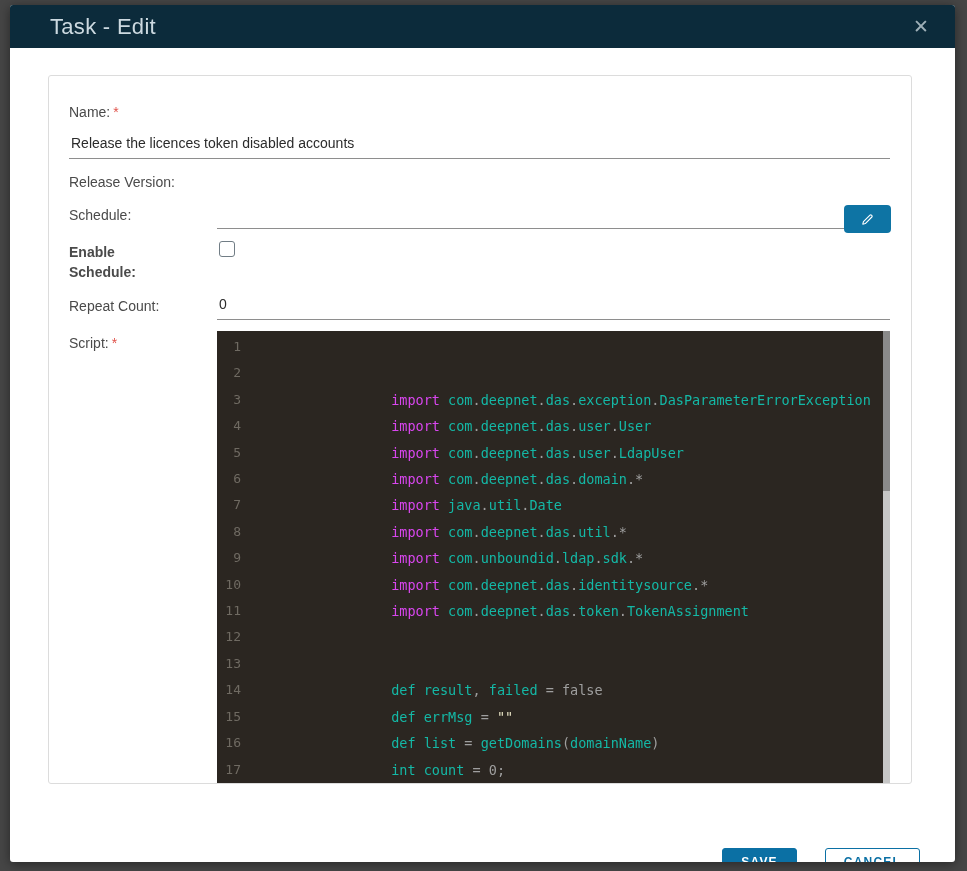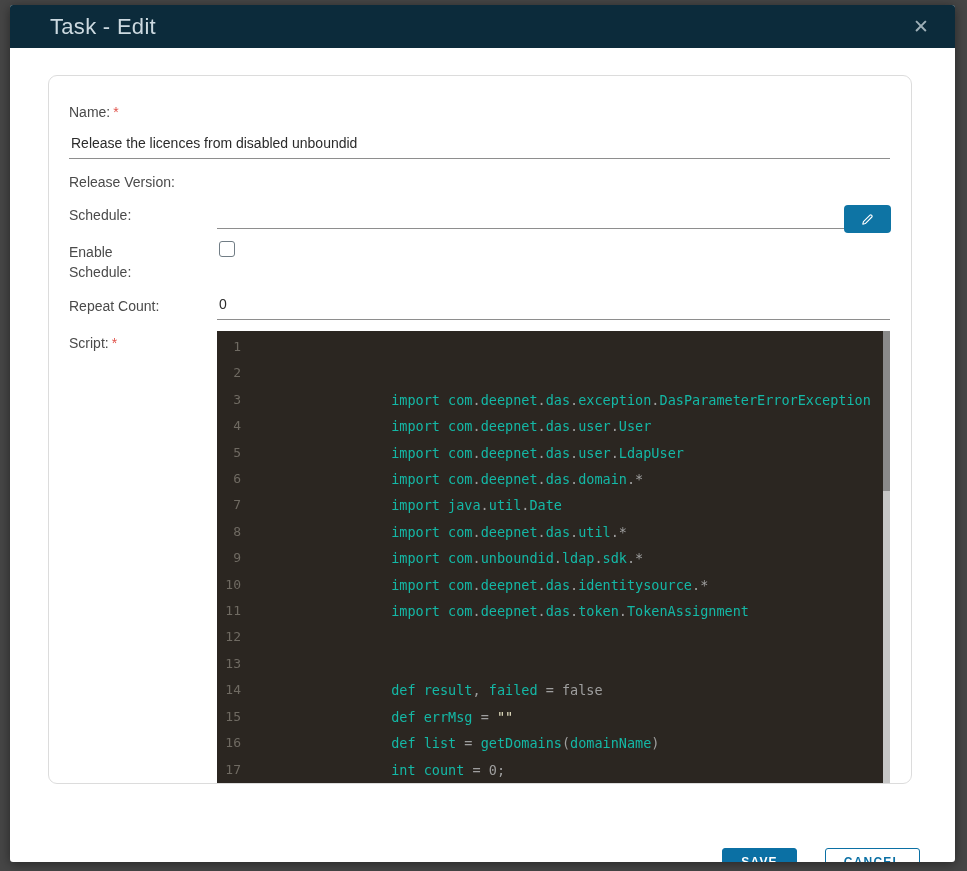--- a/index.html
+++ b/index.html
@@ -23,21 +23,21 @@
   .modal-title {
     color:#ccd9e0; font-size:22px; font-weight:300; letter-spacing:.3px;
   }
   .modal-close {
     margin-left:auto; color:#9fb0b8; font-size:19px; line-height:1;
     cursor:pointer; padding:2px 4px;
   }
   .modal-body { flex:1; position:relative; }
   .card {
     position:absolute; left:38px; top:27px; width:864px;
-    border:1px solid #dcdcdc; border-radius:9px;
+    border:1px solid #dcdcdc; border-radius:3px;
     padding:22px 0 0 0; background:#fff;
   }
   .field-row {
     display:flex; align-items:flex-start;
     margin:0 21px 9px 20px;
   }
   .field-label {
     width:148px; flex:0 0 148px;
     font-size:14px; color:#4a4a4a; padding-top:4px; line-height:20px;
   }
@@ -68,21 +68,21 @@
     font-size:13.5px; line-height:26.4px;
     padding-top:3px;
   }
   .editor-lines { flex:1; overflow:hidden; white-space:pre; }
   .cl { display:flex; white-space:pre; }
   .ln {
     flex:0 0 36px; text-align:right; padding-right:12px;
     color:#6f6a62; font-size:13px;
   }
   .cd { flex:1; white-space:pre; }
-  .tk-kw { color:#14b8a6; }
+  .tk-kw { color:#d946ef; }
   .tk-id { color:#14b8a6; }
   .tk-pu { color:#9f9f9f; }
   .tk-st { color:#e6e1c3; }
   .tk-pl { color:#9f9f9f; }
   .vscroll {
     position:absolute; right:0; top:0; width:7px; height:100%;
     background:#c6c6c6;
   }
   .vscroll-thumb {
     position:absolute; top:0; left:0; width:7px; height:160px;
@@ -110,42 +110,42 @@
     <span class="modal-close">✕</span>
   </div>
   <div class="modal-body">
     <div class="card">
 
       <div class="field-row">
         <div class="field-label"><span>Name:</span><span class="req">*</span></div>
       </div>
 
       <div class="field-row">
-        <div class="field-control">Release the licences from disabled unboundid</div>
+        <div class="field-control">Release the licences token disabled accounts</div>
       </div>
 
       <div class="field-row">
         <div class="field-label">Release Version:</div>
       </div>
 
       <div class="field-row">
         <div class="field-label">Schedule:</div>
         <div class="field-control">
           <span></span>
           <button class="edit-btn">
             <span style="display:flex;">
               <svg width="15" height="15" viewBox="0 0 24 24" fill="none" stroke="#ffffff" stroke-width="1.8" stroke-linejoin="round">
                 <path d="M4.5 19.5 L5.5 15.5 L16 5 a1.6 1.6 0 0 1 2.3 0 l0.7 0.7 a1.6 1.6 0 0 1 0 2.3 L8.5 18.5 Z"></path>
               </svg>
             </span>
           </button>
         </div>
       </div>
 
-      <div class="field-row" style="margin-bottom:10px;">
+      <div class="field-row" style="margin-bottom:10px;font-weight:bold;">
         <div class="field-label">
           <div>Enable</div>
           <div>Schedule:</div>
         </div>
         <div class="field-control no-line" style="padding-top:0;">
           <div class="checkbox"></div>
         </div>
       </div>
 
       <div class="field-row">

